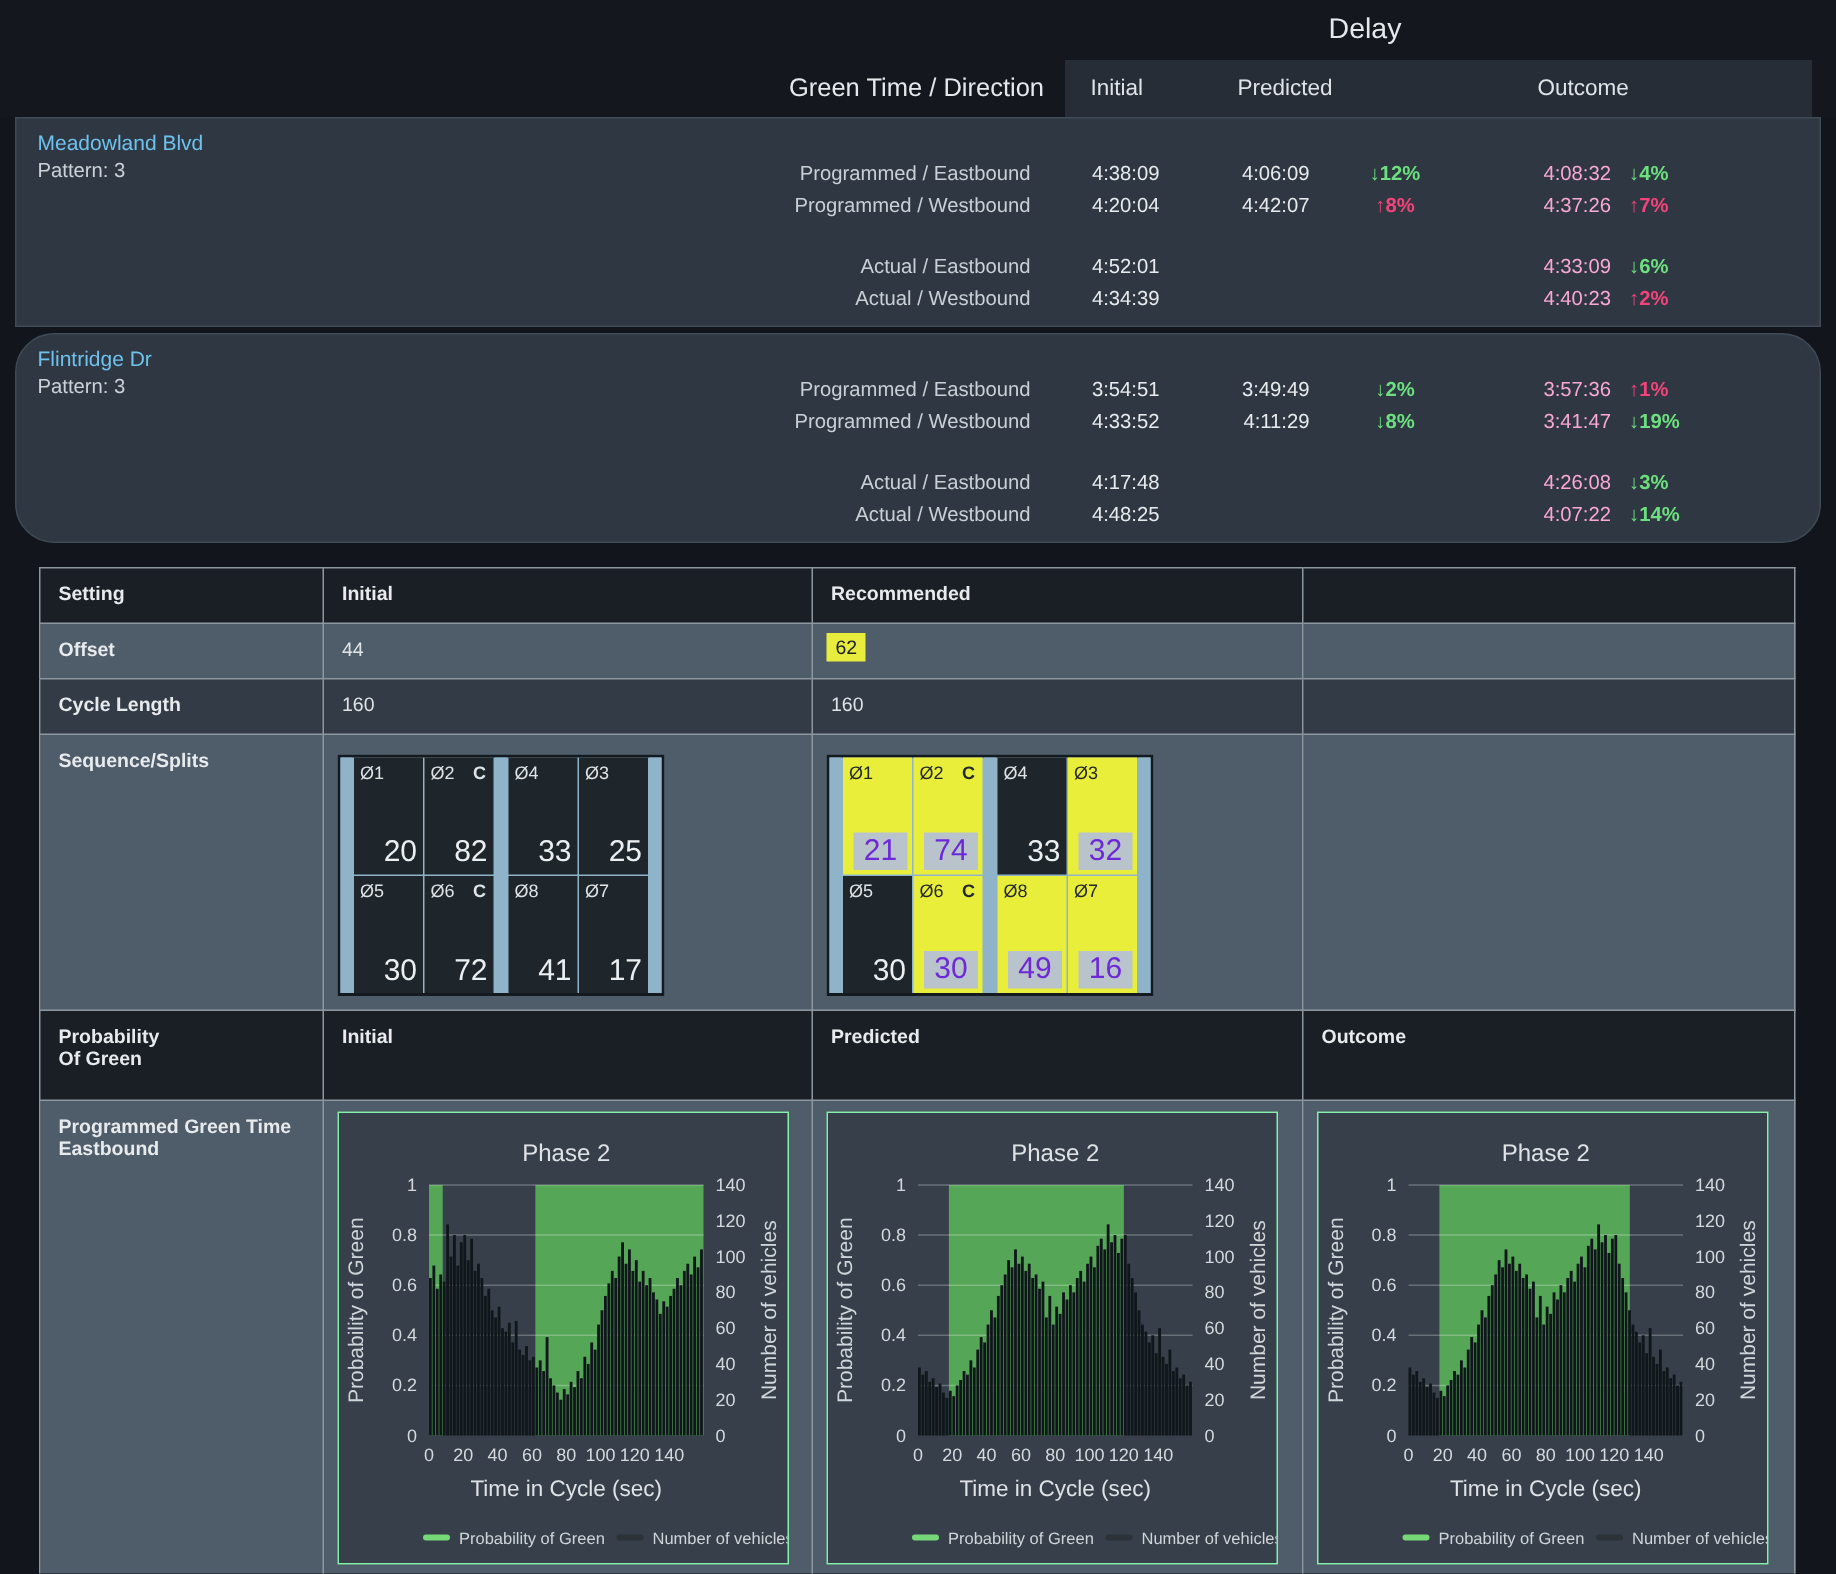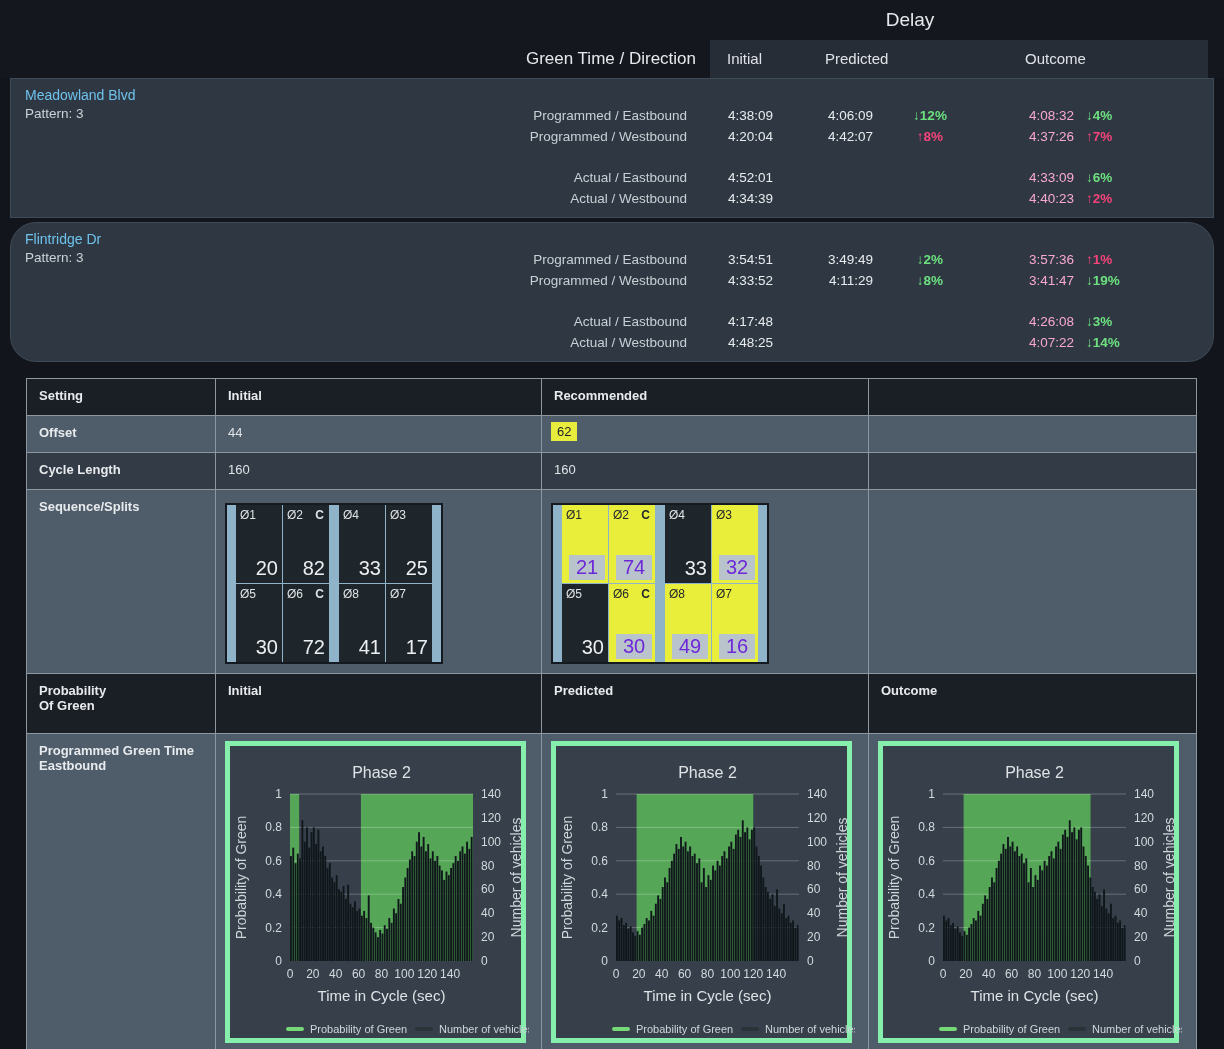--- a/index.html
+++ b/index.html
@@ -42,21 +42,21 @@
   .seq .cell{position:relative;background:#1f262b;padding-left:28px;}
   .seq .cell.yel{background:#e9ee3a;}
   .seq .ph{position:absolute;left:4px;top:3px;font-size:12px;color:#dfe3e6;}
   .seq .co{position:absolute;right:5px;top:3px;font-size:12px;font-weight:bold;color:#dfe3e6;}
   .seq .cell.yel .ph,.seq .cell.yel .co{color:#23282c;}
   .seq .val{position:absolute;right:4px;bottom:3px;font-size:20px;color:#eceff1;}
   .seq .valbox{position:absolute;right:3px;bottom:3px;font-size:20px;color:#6d28d9;
        background:#b9c3cb;padding:1px 5px;min-width:26px;text-align:center;}
   
   .chart-cell{padding:7px 9px !important;}
-  .chart-panel{width:301px;height:302px;background:#363f4a;border:5px solid #86efac;box-sizing:border-box;}
+  .chart-panel{width:301px;height:302px;background:#363f4a;border:1px solid #86efac;box-sizing:border-box;}
   .chart-panel svg{display:block;}
 </style>
 </head>
 <body>
 
 <div class="top-area"></div>
 <div class="delay-title">Delay</div>
 <div class="col-strip"></div>
 <div class="gt-dir">Green Time / Direction</div>
 <div class="strip-label" style="left:727px;">Initial</div>

